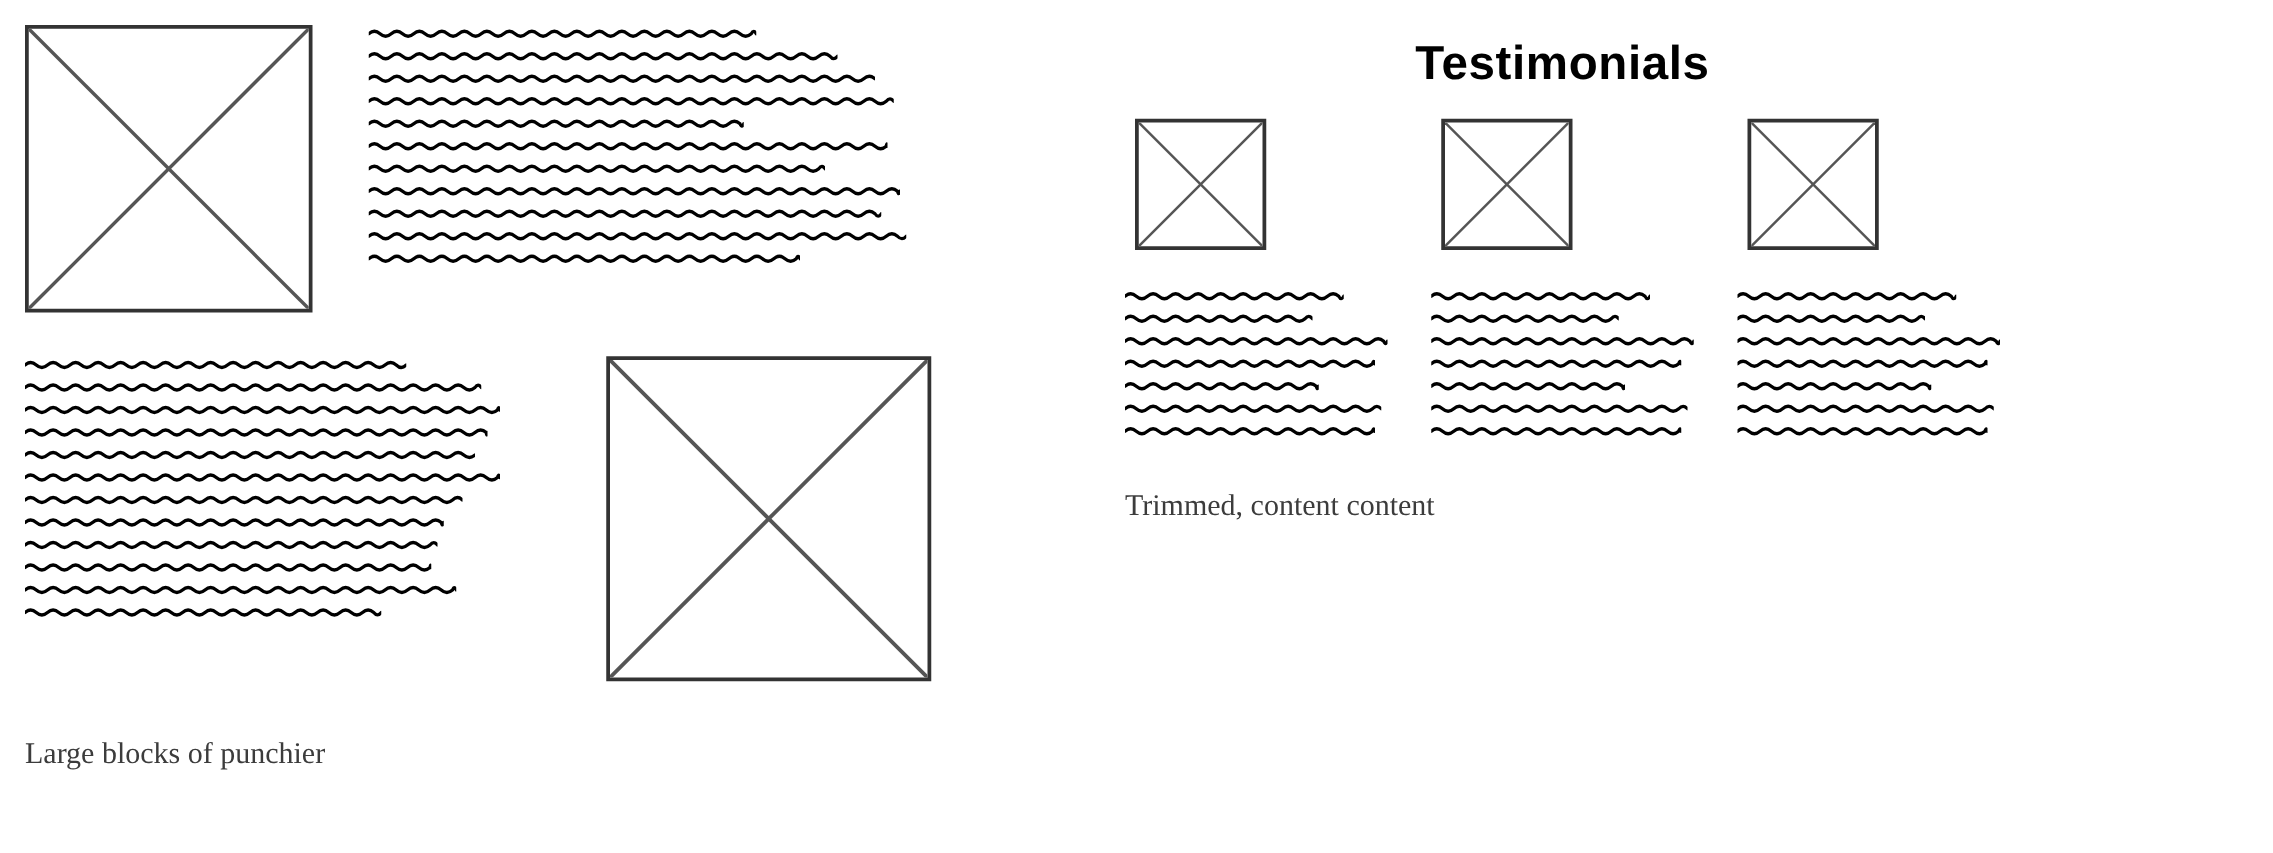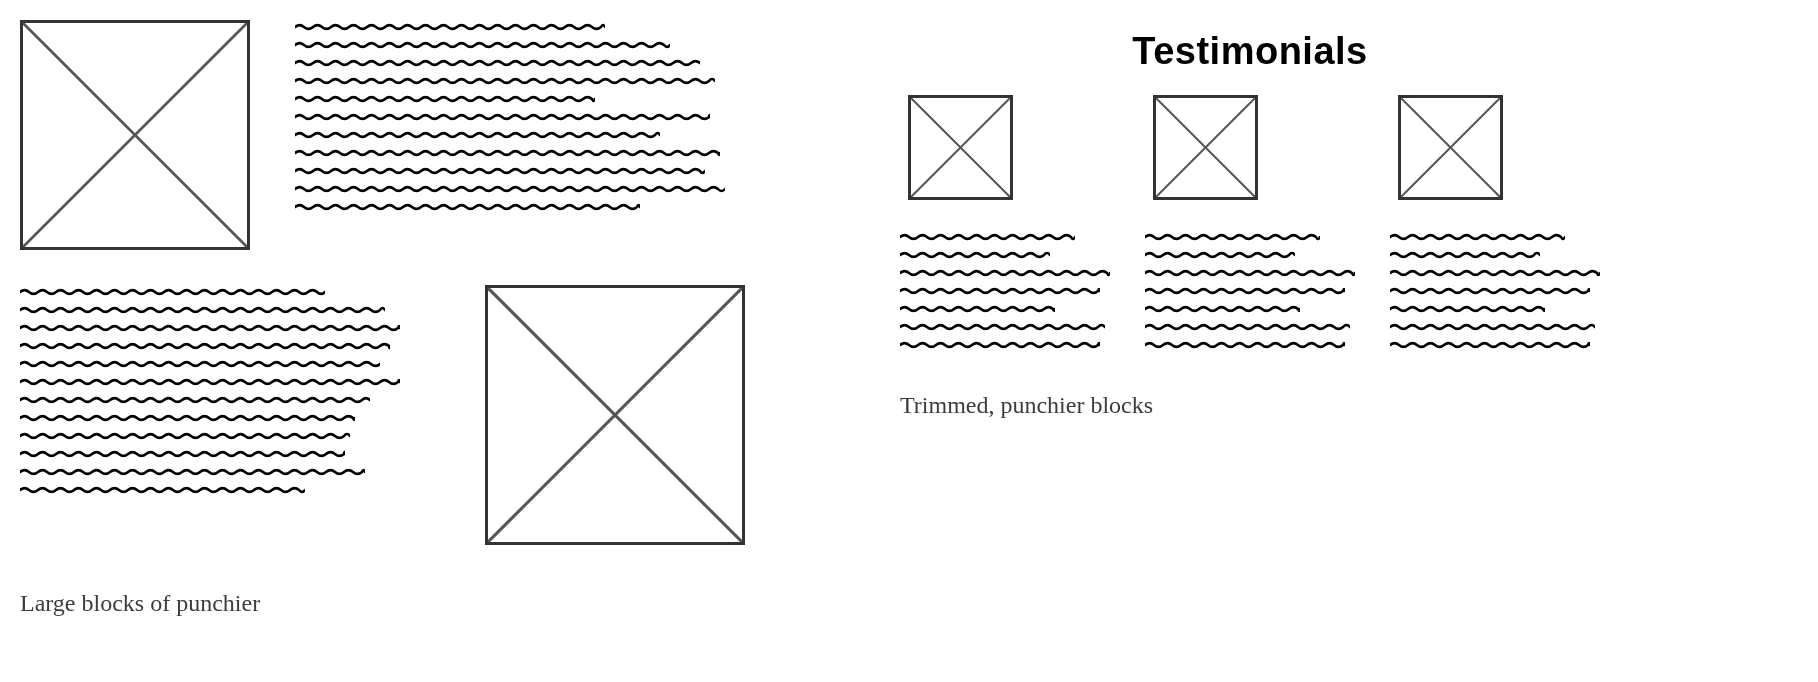--- a/index.html
+++ b/index.html
@@ -399,14 +399,14 @@
           </div>
           <div class="squiggle-line">
             <svg width="200" height="14" viewBox="0 0 200 14">
               <path d="M 0 7 Q 4.5 3.0799999999999996 9 7 Q 13.5 10.92 18 7 Q 22.5 3.0799999999999996 27 7 Q 31.5 10.92 36 7 Q 40.5 3.0799999999999996 45 7 Q 49.5 10.92 54 7 Q 58.5 3.0799999999999996 63 7 Q 67.5 10.92 72 7 Q 76.5 3.0799999999999996 81 7 Q 85.5 10.92 90 7 Q 94.5 3.0799999999999996 99 7 Q 103.5 10.92 108 7 Q 112.5 3.0799999999999996 117 7 Q 121.5 10.92 126 7 Q 130.5 3.0799999999999996 135 7 Q 139.5 10.92 144 7 Q 148.5 3.0799999999999996 153 7 Q 157.5 10.92 162 7 Q 166.5 3.0799999999999996 171 7 Q 175.5 10.92 180 7 Q 184.5 3.0799999999999996 189 7 Q 193.5 10.92 198 7 Q 199 3.0799999999999996 200 7" stroke="#000" stroke-width="2.6" fill="none" stroke-linecap="round"></path>
             </svg>
           </div>
         </div>
     </div>
   </div>
 
-  <div class="caption">Trimmed, punchier blocks</div>
+  <div class="caption">Trimmed, content content</div>
 </div>
 
 </body></html>

